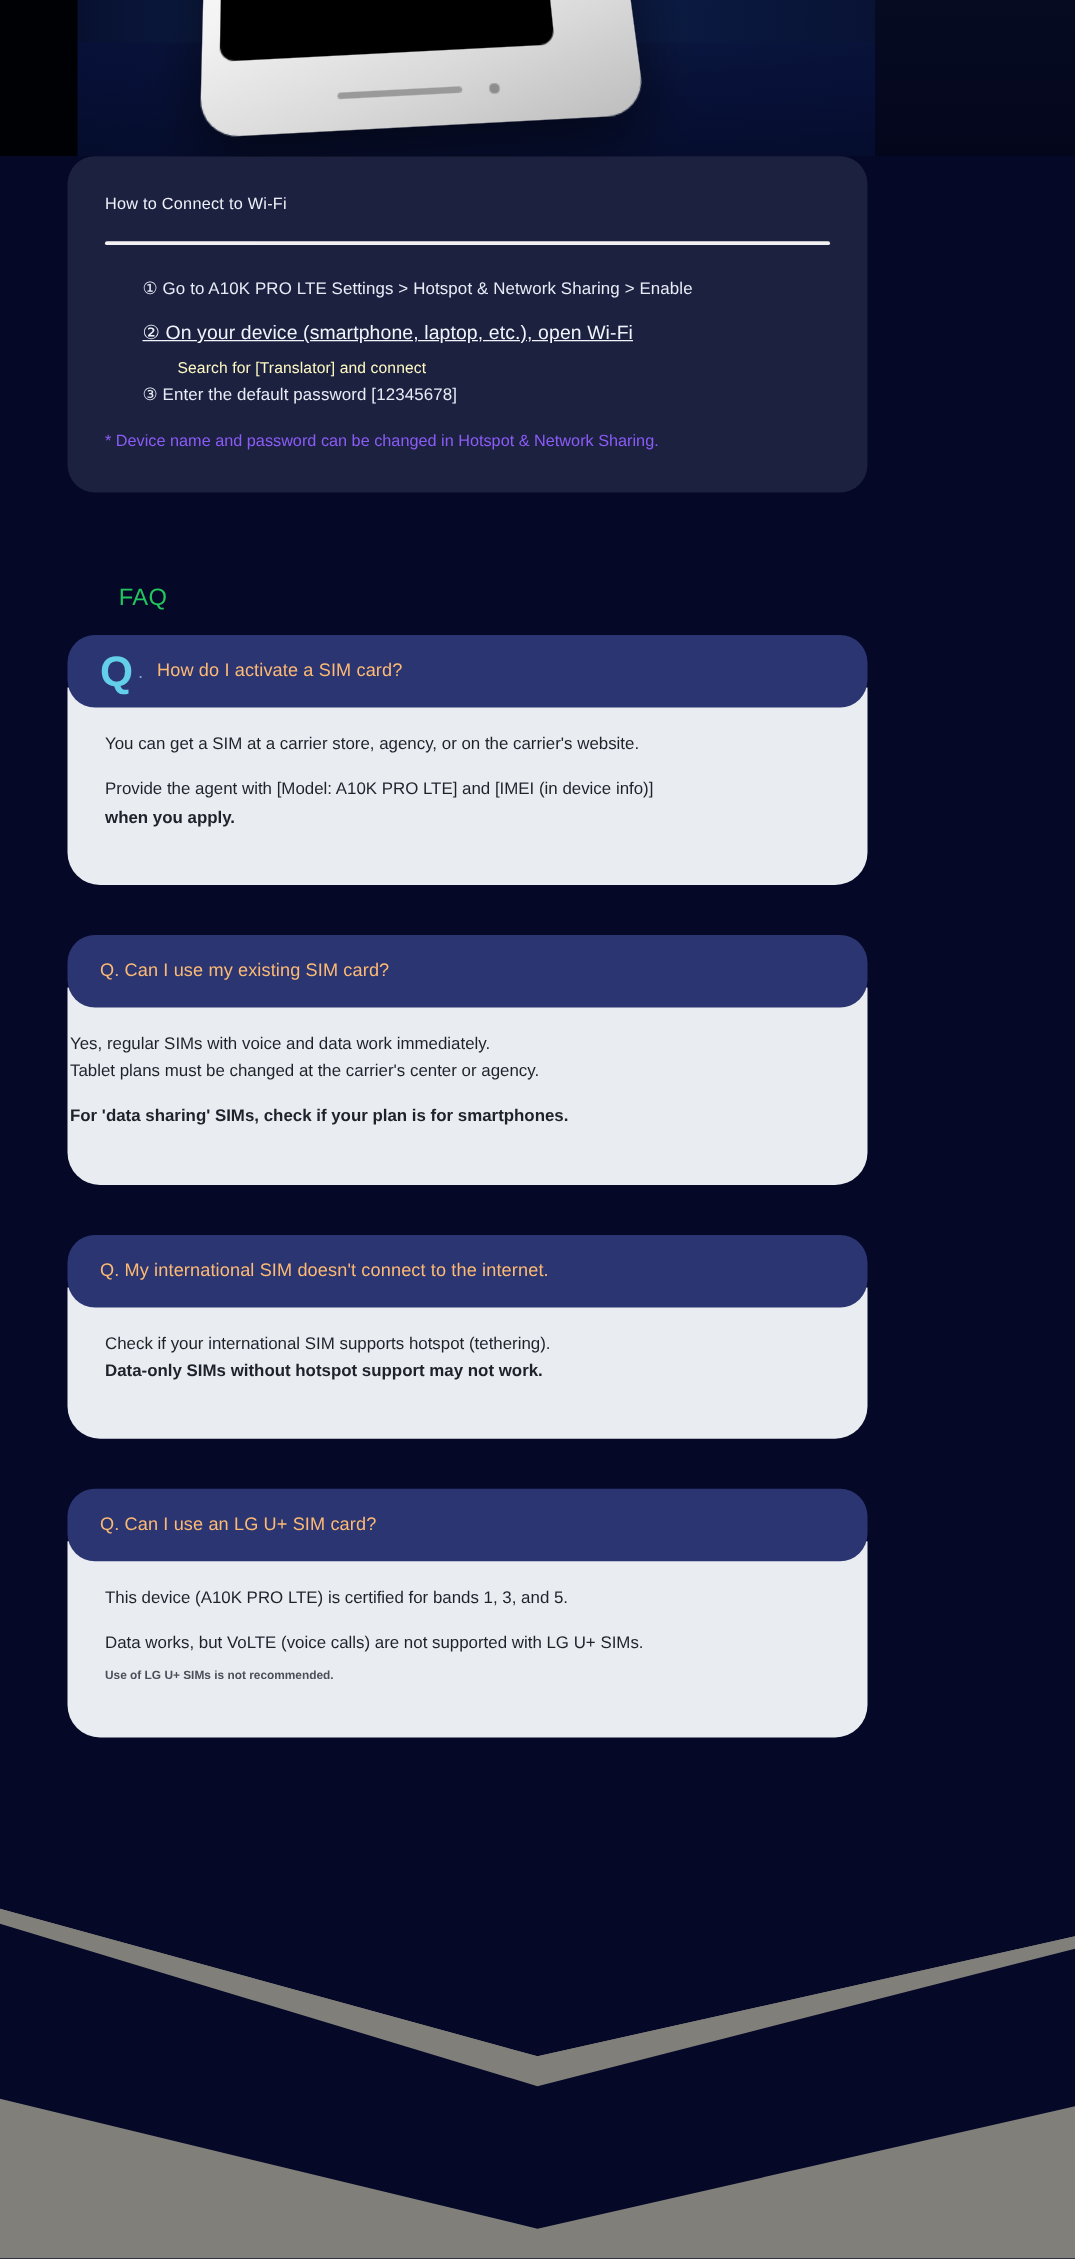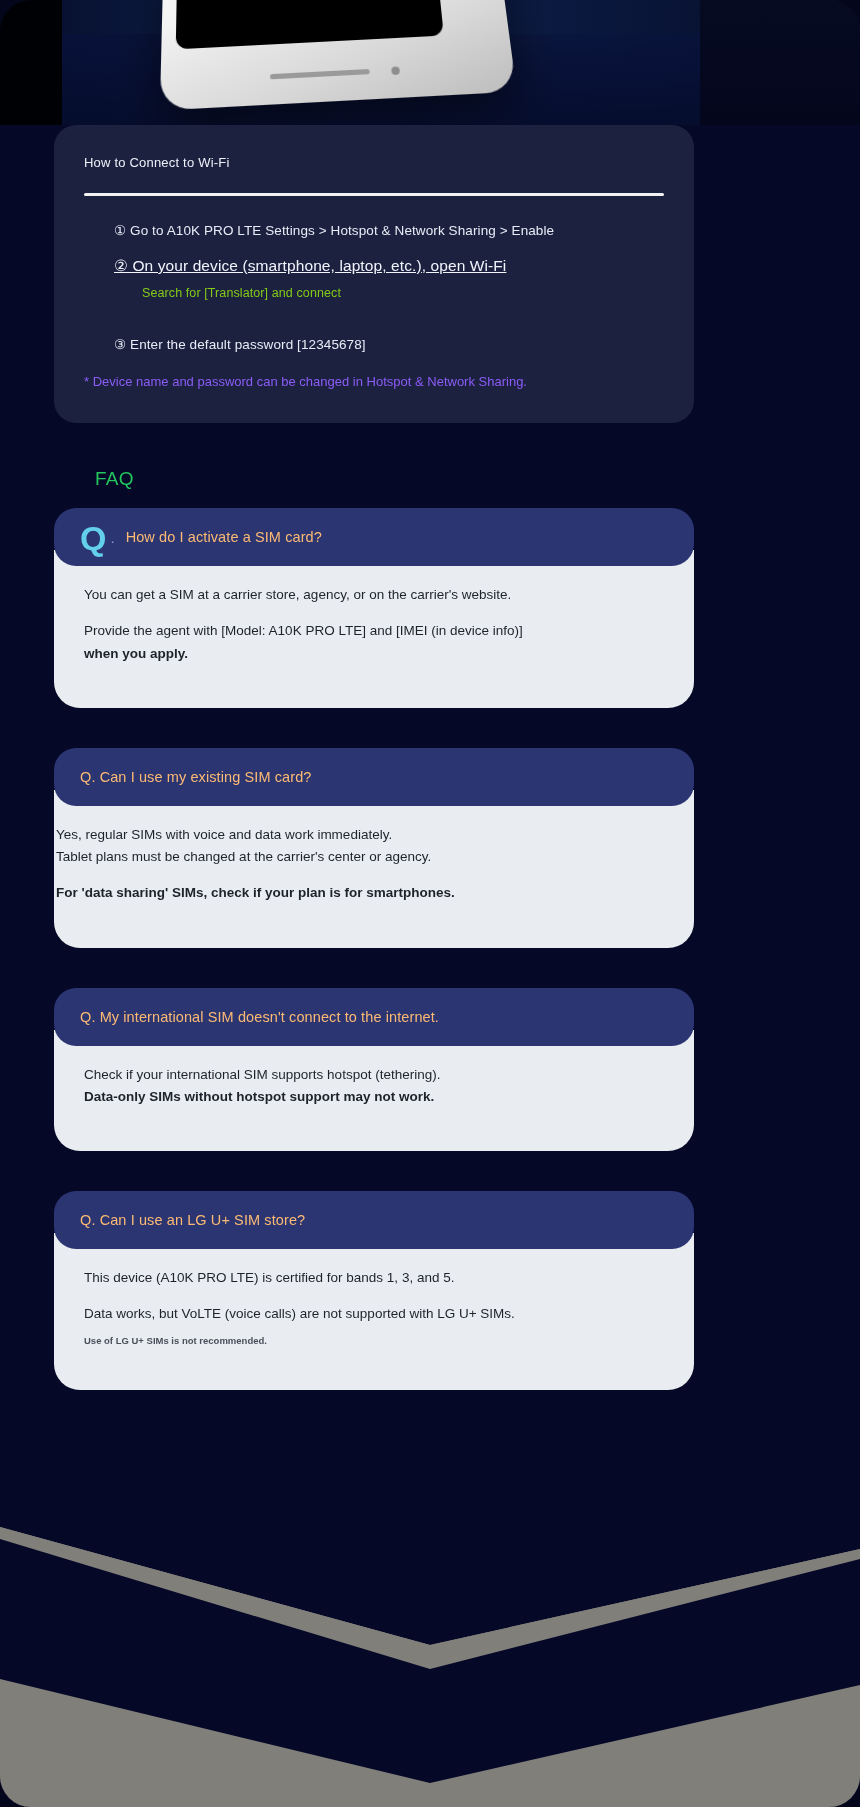--- a/index.html
+++ b/index.html
@@ -9,21 +9,20 @@
     background: #04061c;
     font-family: "Liberation Sans", sans-serif;
     overflow: hidden;
   }
   .page {
     position: relative;
     width: 860px;
     height: 1807px;
     background: #050827;
     overflow: hidden;
-    border-radius: 31px;
   }
 
   
   .hero {
     position: absolute;
     top: 0; left: 0;
     width: 860px;
     height: 125px;
     background:
       radial-gradient(120% 150% at 50% 0%, #0d1b45 0%, #071036 45%, #040a24 100%);
@@ -108,24 +107,24 @@
   .wifi-steps { margin-top: 26px; padding-left: 30px; }
   .step {
     color: #e8ecf6;
     font-size: 13.5px;
     margin-bottom: 19px;
     letter-spacing: .1px;
   }
   .step.big { font-size: 15.5px; color: #f1f4fb; text-decoration: underline; }
   .step.sub {
     font-size: 12.5px;
-    color: #84cc16;
+    color: #fef9c3;
     padding-left: 28px;
     margin-top: -8px;
-    margin-bottom: 36px;
+    margin-bottom: 6px;
   }
   .wifi-note {
     margin-top: 22px;
     padding-left: 0;
     color: #8b5cf6;
     font-size: 13px;
   }
 
   
   .faq-heading {
@@ -264,21 +263,21 @@
         <span class="faq-q-text">Q. My international SIM doesn't connect to the internet.</span>
       </div>
       <div class="faq-a">
         <p class="tight">Check if your international SIM supports hotspot (tethering).</p>
         <p>Data-only SIMs without hotspot support may not work.</p>
       </div>
     </div>
 
     <div class="faq-item">
       <div class="faq-q">
-        <span class="faq-q-text">Q. Can I use an LG U+ SIM store?</span>
+        <span class="faq-q-text">Q. Can I use an LG U+ SIM card?</span>
       </div>
       <div class="faq-a">
         <p>This device (A10K PRO LTE) is certified for bands 1, 3, and 5.</p>
         <p class="tight">Data works, but VoLTE (voice calls) are not supported with LG U+ SIMs.</p>
         <p class="small">Use of LG U+ SIMs is not recommended.</p>
       </div>
     </div>
 
   </div>
 

